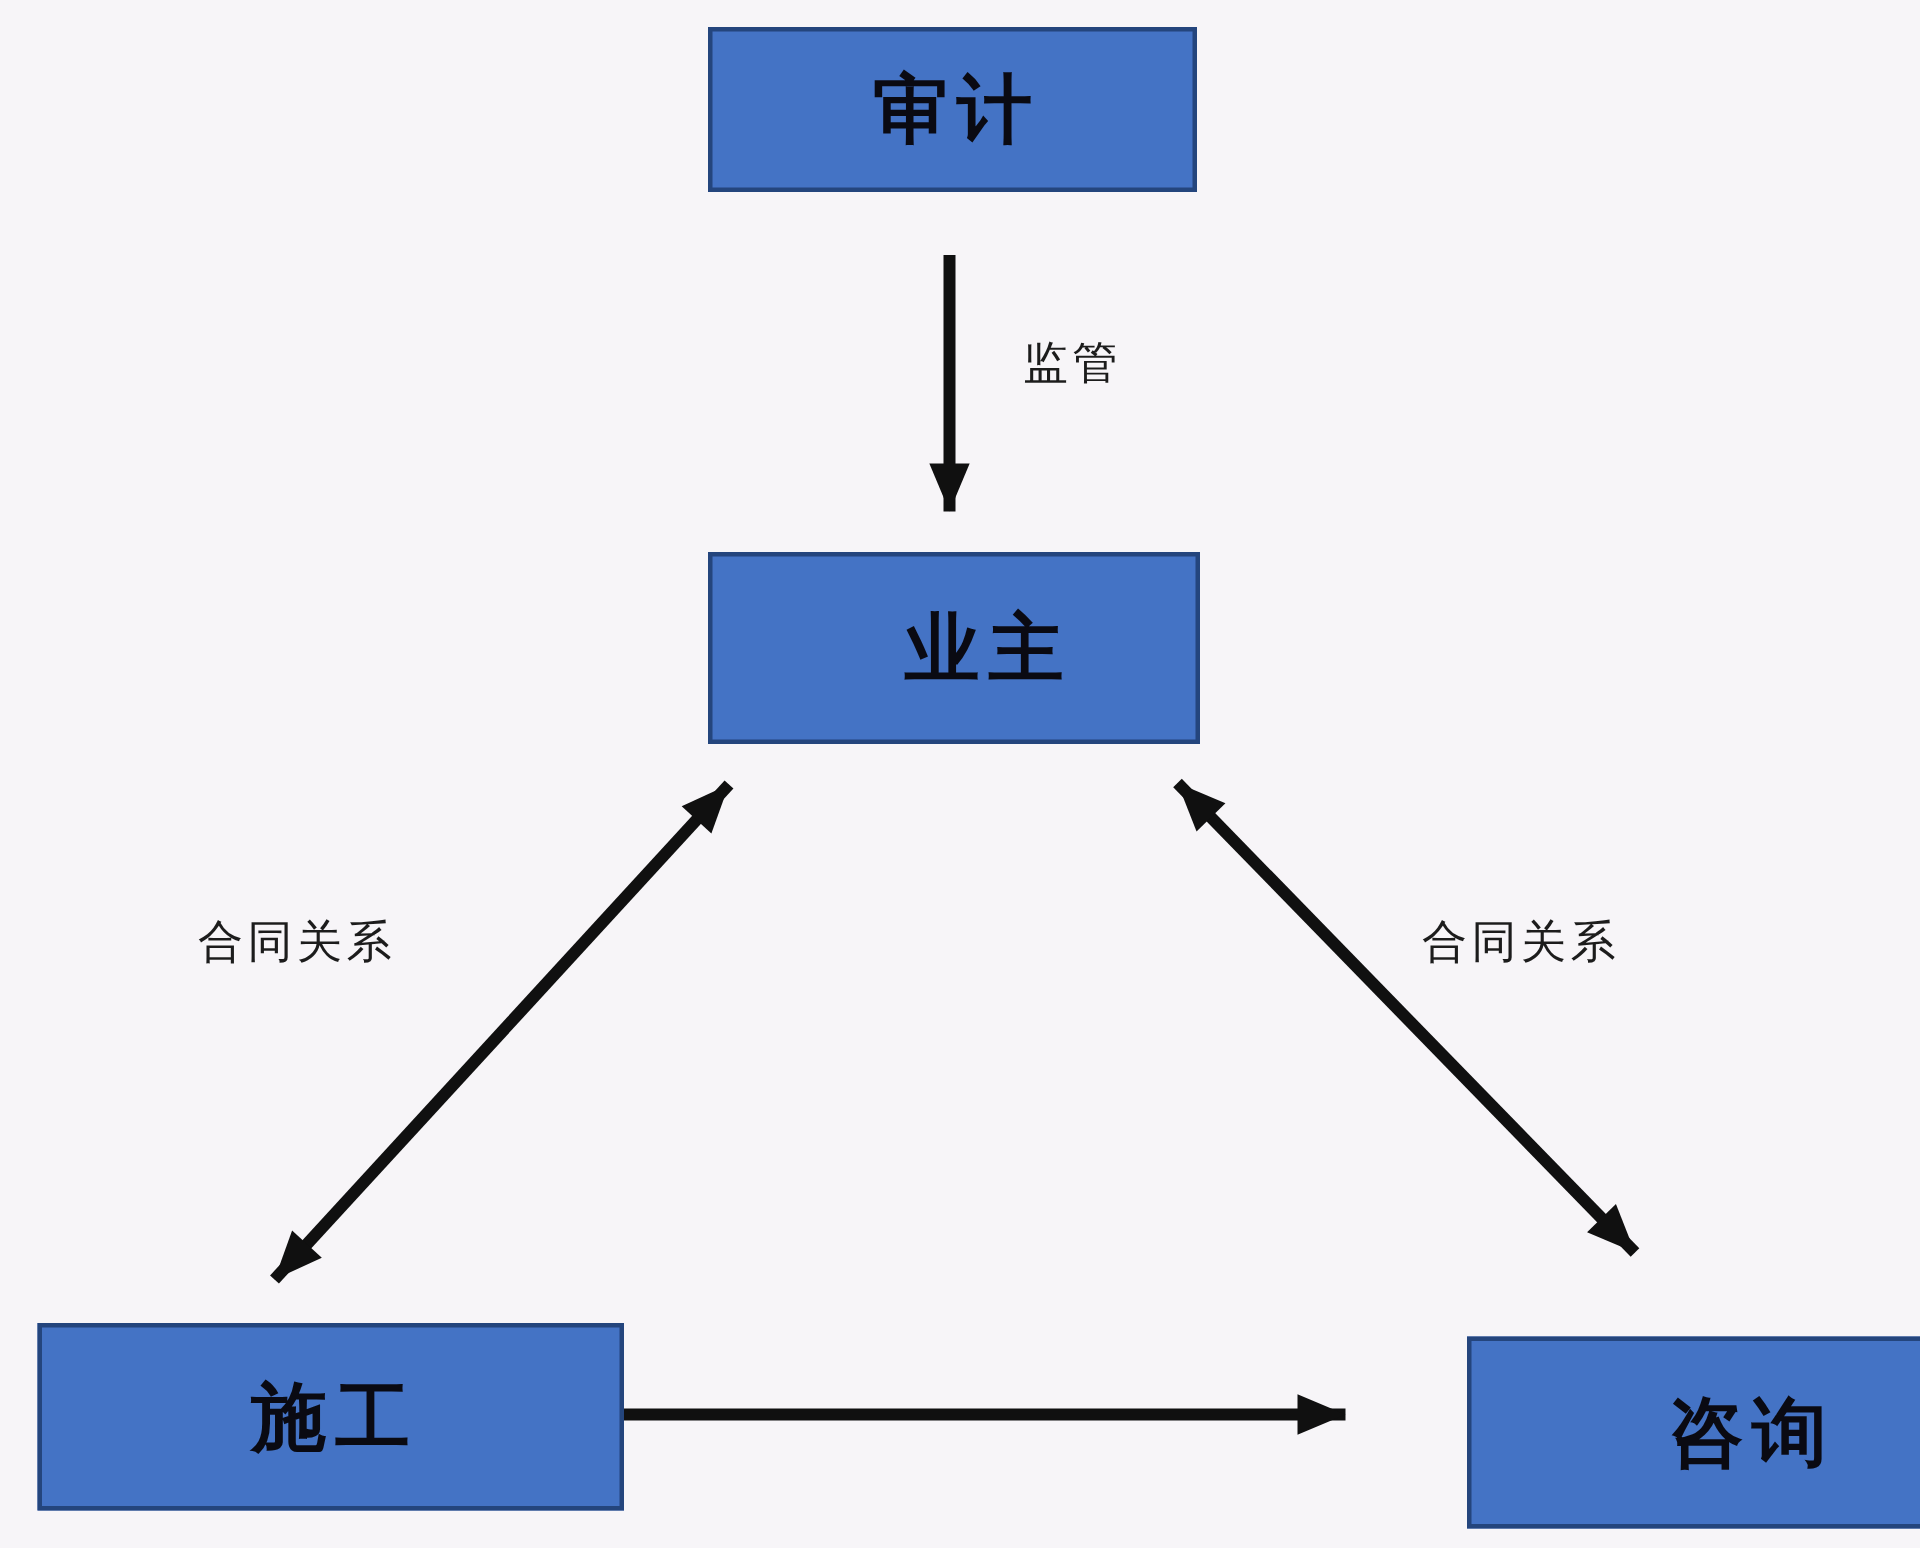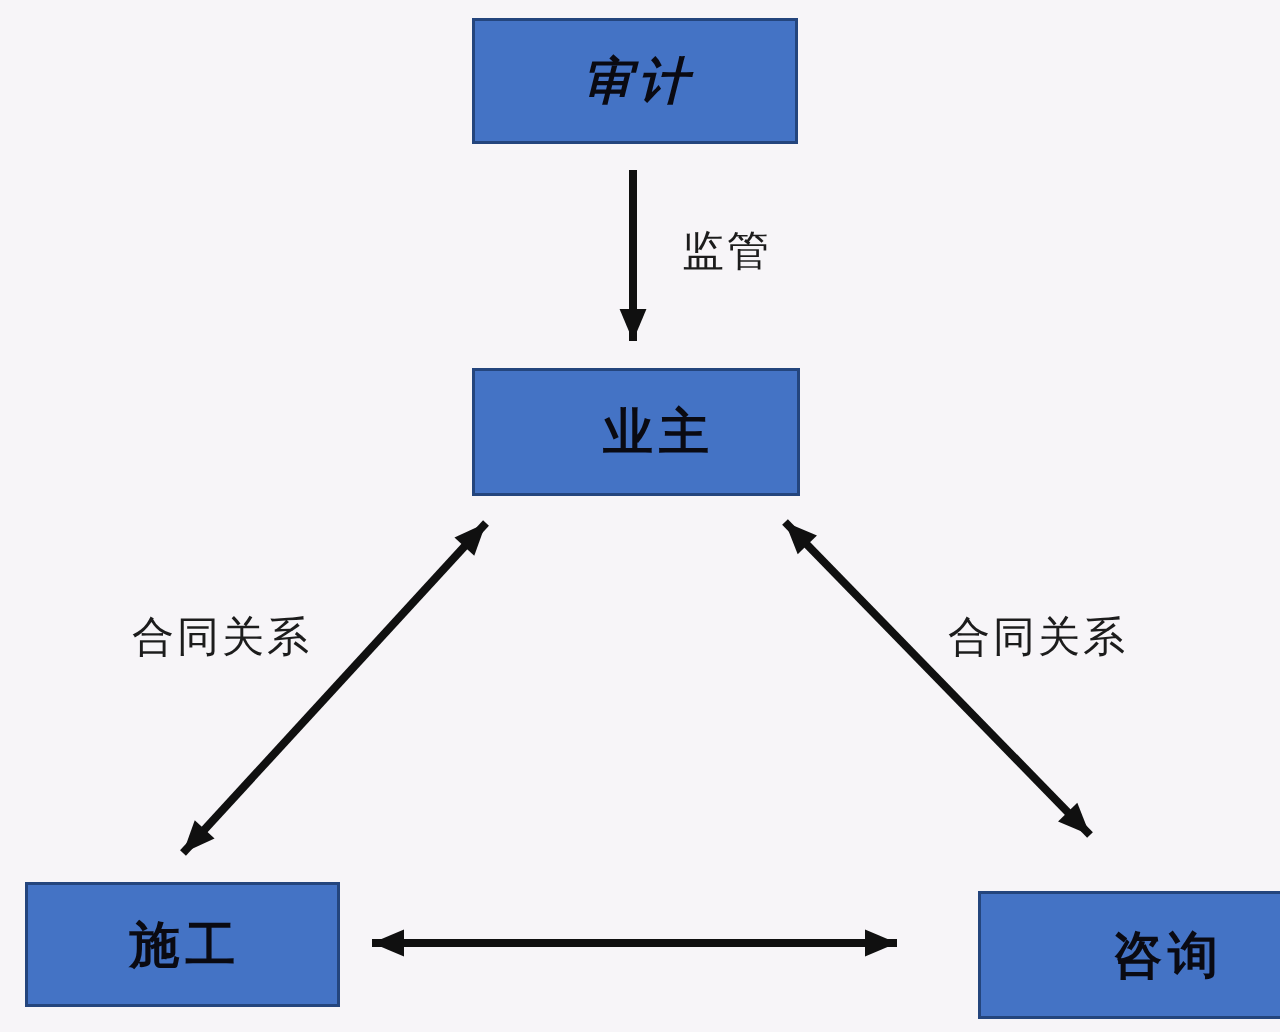--- a/index.html
+++ b/index.html
@@ -34,29 +34,30 @@
     font-family: "Liberation Serif", "DejaVu Serif", serif;
     font-weight: bold;
     font-size: 50px;
     color: #0a0a12;
     letter-spacing: 6px;
     line-height: 1;
     text-indent: 6px; 
   }
   .edge-label {
     position: absolute;
-    font-size: 42px;
+    font-size: 30px;
     color: #1c1c1c;
     letter-spacing: 3px;
     line-height: 1;
     white-space: nowrap;
+    font-family: Liberation Mono, monospace;
   }
-  #node-audit        { left: 472px; top: 18px;  width: 326px; height: 126px; font-style: italic; }
+  #node-audit        { left: 472px; top: 18px;  width: 326px; height: 110px; }
   #node-owner        { left: 472px; top: 368px; width: 328px; height: 128px; padding-left: 40px; }
-  #node-construction { left: 25px;  top: 882px; width: 315px; height: 125px; }
+  #node-construction { left: 25px;  top: 882px; width: 391px; height: 125px; }
   #node-consulting   { left: 933px; top: 891px; width: 374px; height: 128px; margin-left: 45px; }
 
   #label-supervision    { left: 682px; top: 230px; }
   #label-contract-left  { left: 132px; top: 616px; }
   #label-contract-right { left: 948px; top: 616px; }
   #label-work           { left: 532px; top: 845px; }
 
   .arrow-line {
     stroke: var(--arrow, #101010);
     stroke-width: 8;

